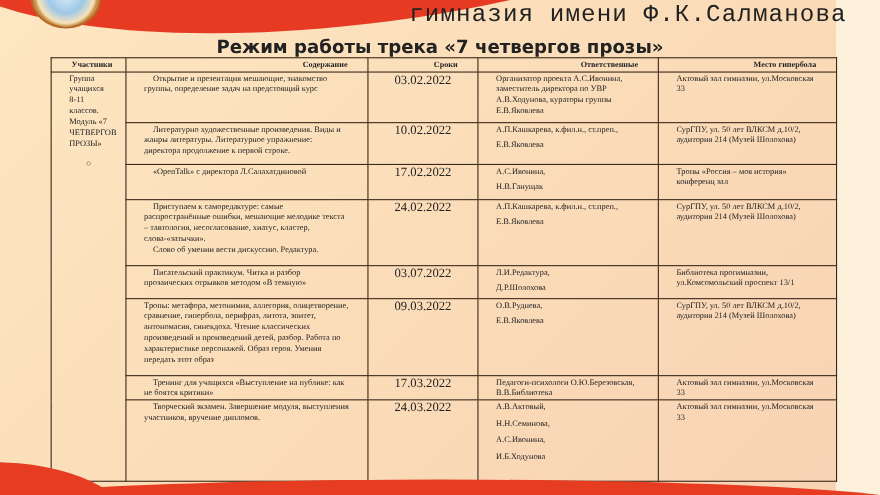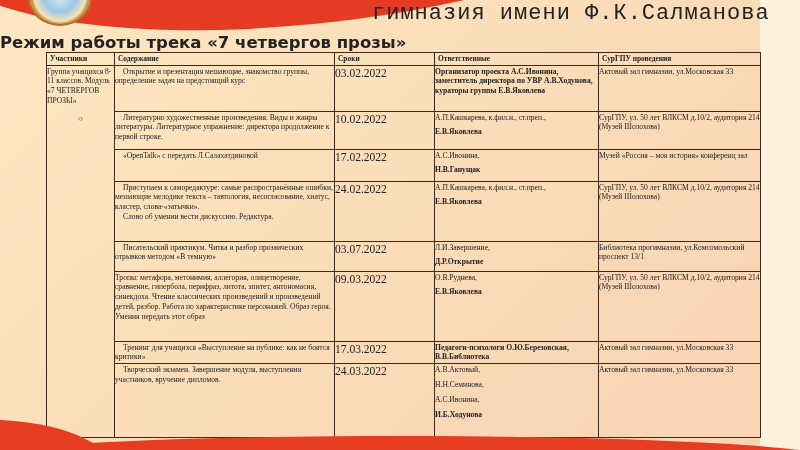--- a/index.html
+++ b/index.html
@@ -25,49 +25,49 @@
     border-radius: 50%;
     background: radial-gradient(circle at 50% 45%, #d8ecf7 0%, #9ec8e8 40%, #f6e3b9 62%, #c8873e 70%, #f4d9a4 80%);
     border: 2px solid #b46b2a;
   }
   .school-name {
     position: absolute; left: 372px; top: 1px;
     font-family: Liberation Mono, monospace;
     font-size: 22px; letter-spacing: 1px; color: #222;
   }
   .page-title {
-    position: absolute; left: 0; width: 800px; top: 33px; text-align: left;
+    position: absolute; left: 0; width: 800px; top: 33px; text-align: center;
     font-family: "DejaVu Sans", sans-serif; font-weight: bold;
     font-size: 16.5px; color: #222;
   }
   .bottom-swoosh {
     position: absolute; left: -40px; top: 436px; width: 880px; height: 60px;
     background: #e53c22;
     border-radius: 50% 50% 0 0 / 40% 40% 0 0;
   }
   .bottom-swoosh-left {
     position: absolute; left: -40px; top: 420px; width: 160px; height: 60px;
     background: #e53c22; border-radius: 0 80% 0 0 / 0 100% 0 0;
   }
   table.schedule {
     position: absolute; left: 46px; top: 52px; width: 714px;
     border-collapse: collapse; table-layout: fixed;
     background: transparent;
     font-size: 7.6px; line-height: 1.3;
   }
   table.schedule th, table.schedule td {
-    border: 1px solid #3b2a1a; vertical-align: top; padding: 1px 0;
+    border: 1px solid #3b2a1a; vertical-align: top; padding: 1px 16px;
   }
   table.schedule th {
-    font-weight: bold; text-align: left; font-size: 7.4px; height: 12px; padding: 1px 3px;
+    font-weight: bold; text-align: right; font-size: 7.4px; height: 12px; padding: 1px 18px;
   }
-  td.date { font-size: 11.5px; line-height: 1.2; padding: 1px 3px; }
+  td.date { font-size: 11.5px; line-height: 1.2; padding: 1px 3px; text-align: center; }
   td.content .indent { display: inline-block; width: 8px; }
   td.resp p { margin-bottom: 5px; }
-  td.resp p.tight { margin-bottom: 0; font-weight: bold; }
+  td.resp p.tight { margin-bottom: 0; }
   td.participants { font-size: 7.6px; padding: 10px 4px 0 3px; }
   .bullet { display: block; text-align: center; margin-top: 8px; font-size: 8px; }
 </style>
 </head>
 <body>
 
 <div class="top-swoosh"></div>
 <div class="logo"></div>
 <div class="right-strip"></div>
 <div class="school-name">гимназия имени Ф.К.Салманова</div>
@@ -80,21 +80,21 @@
     <col style="width:100px">
     <col style="width:164px">
     <col style="width:162px">
   </colgroup>
   <thead>
     <tr>
       <th>Участники</th>
       <th>Содержание</th>
       <th>Сроки</th>
       <th>Ответственные</th>
-      <th>СурГПУ проведения</th>
+      <th>Место гипербола</th>
     </tr>
   </thead>
   <tbody>
     <tr style="height:46px">
       <td class="participants" rowspan="8">
         <span>Группа учащихся 8-11 классов. Модуль «7 ЧЕТВЕРГОВ ПРОЗЫ»</span>
         <span class="bullet">○</span>
       </td>
       <td class="content"><span class="indent"></span><span>Открытие и презентация мешающие, знакомство группы, определение задач на предстоящий курс</span></td>
       <td class="date">03.02.2022</td>
@@ -106,43 +106,43 @@
     <tr style="height:38px">
       <td class="content"><span class="indent"></span><span>Литературно художественные произведения. Виды и жанры литературы.  Литературное упражнение: директора продолжение к первой строке.</span></td>
       <td class="date">10.02.2022</td>
       <td class="resp">
           <p>А.П.Кашкарева, к.фил.н., ст.преп.,</p>
           <p class="tight">Е.В.Яковлева</p>
         </td>
       <td class="place">СурГПУ, ул. 50 лет ВЛКСМ д.10/2, аудитория 214 (Музей Шолохова)</td>
     </tr>
     <tr style="height:32px">
-      <td class="content"><span class="indent"></span><span>«OpenTalk» с передать Л.Салахатдиновой</span></td>
+      <td class="content"><span class="indent"></span><span>«OpenTalk» с директора Л.Салахатдиновой</span></td>
       <td class="date">17.02.2022</td>
       <td class="resp">
           <p>А.С.Ивонина,</p>
           <p class="tight">Н.В.Ганущак</p>
         </td>
-      <td class="place">Музей «Россия – моя история» конференц зал</td>
+      <td class="place">Тропы «Россия – моя история» конференц зал</td>
     </tr>
     <tr style="height:60px">
       <td class="content"><span class="indent"></span><span>Приступаем к саморедактуре: самые распространённые ошибки, мешающие мелодике текста – тавтология, несогласование, хиатус, кластер, слова-«затычки».</span><br><span class="indent"></span><span>Слово об умении вести дискуссию. Редактура.</span></td>
       <td class="date">24.02.2022</td>
       <td class="resp">
           <p>А.П.Кашкарева, к.фил.н., ст.преп.,</p>
           <p class="tight">Е.В.Яковлева</p>
         </td>
       <td class="place">СурГПУ, ул. 50 лет ВЛКСМ д.10/2, аудитория 214 (Музей Шолохова)</td>
     </tr>
     <tr style="height:30px">
       <td class="content"><span class="indent"></span><span>Писательский практикум. Читка и разбор прозаических отрывков методом «В темную»</span></td>
       <td class="date">03.07.2022</td>
       <td class="resp">
-          <p>Л.И.Завершение,</p>
-          <p class="tight">Д.Р.Открытие</p>
+          <p>Л.И.Редактура,</p>
+          <p class="tight">Д.Р.Шолохова</p>
         </td>
       <td class="place">Библиотека прогимназии, ул.Комсомольский проспект 13/1</td>
     </tr>
     <tr style="height:70px">
       <td class="content">Тропы: метафора, метонимия, аллегория, олицетворение, сравнение, гипербола, перифраз, литота, эпитет, антономасия, синекдоха. Чтение классических произведений и произведений детей, разбор. Работа по характеристике персонажей.  Образ героя.  Умения передать этот образ</td>
       <td class="date">09.03.2022</td>
       <td class="resp">
           <p>О.В.Руднева,</p>
           <p class="tight">Е.В.Яковлева</p>
         </td>

